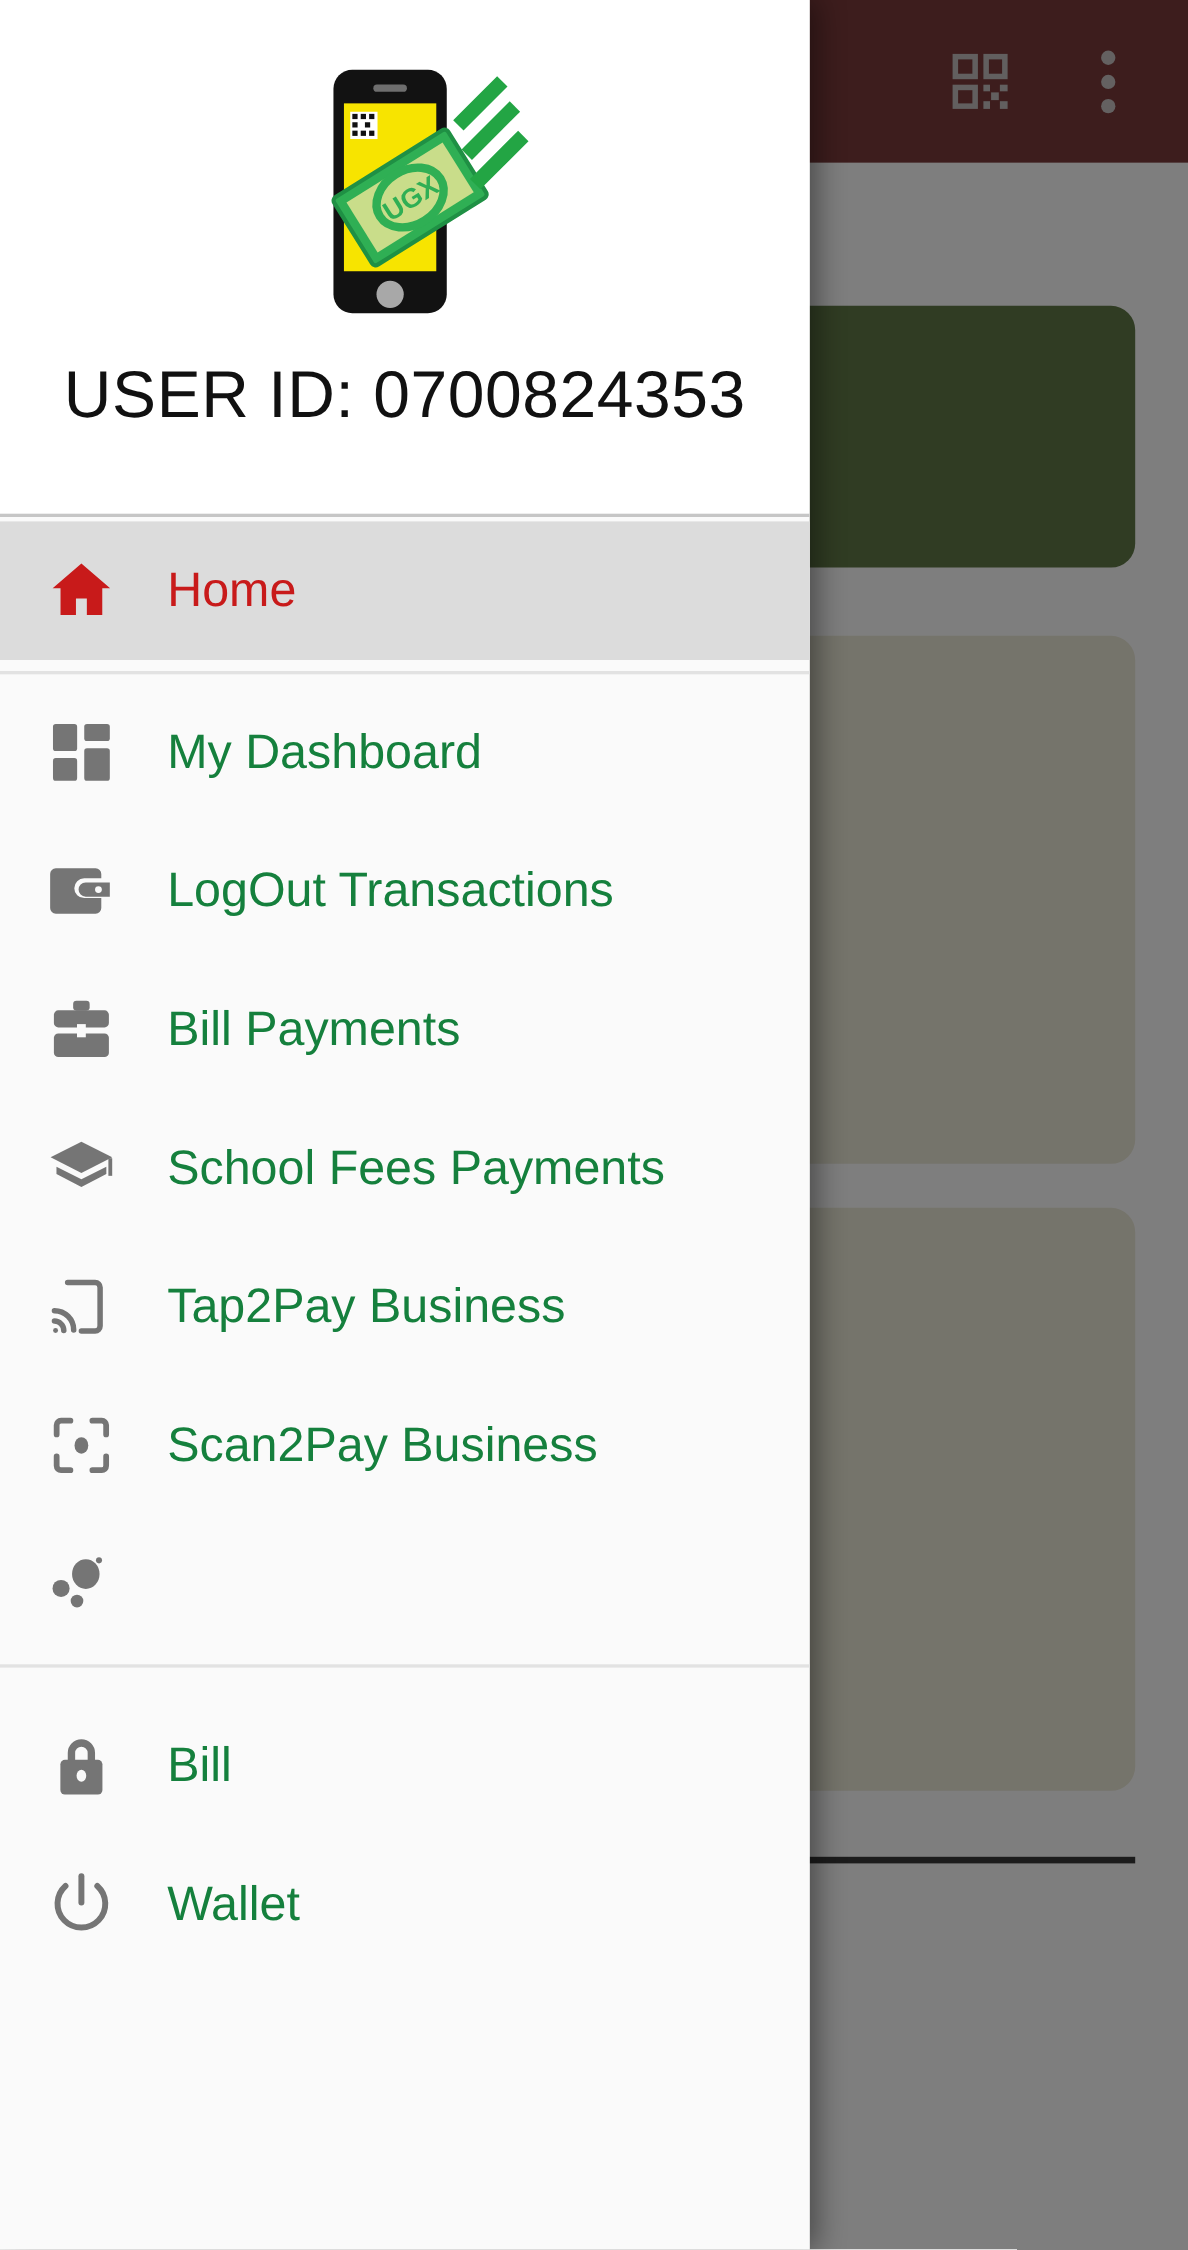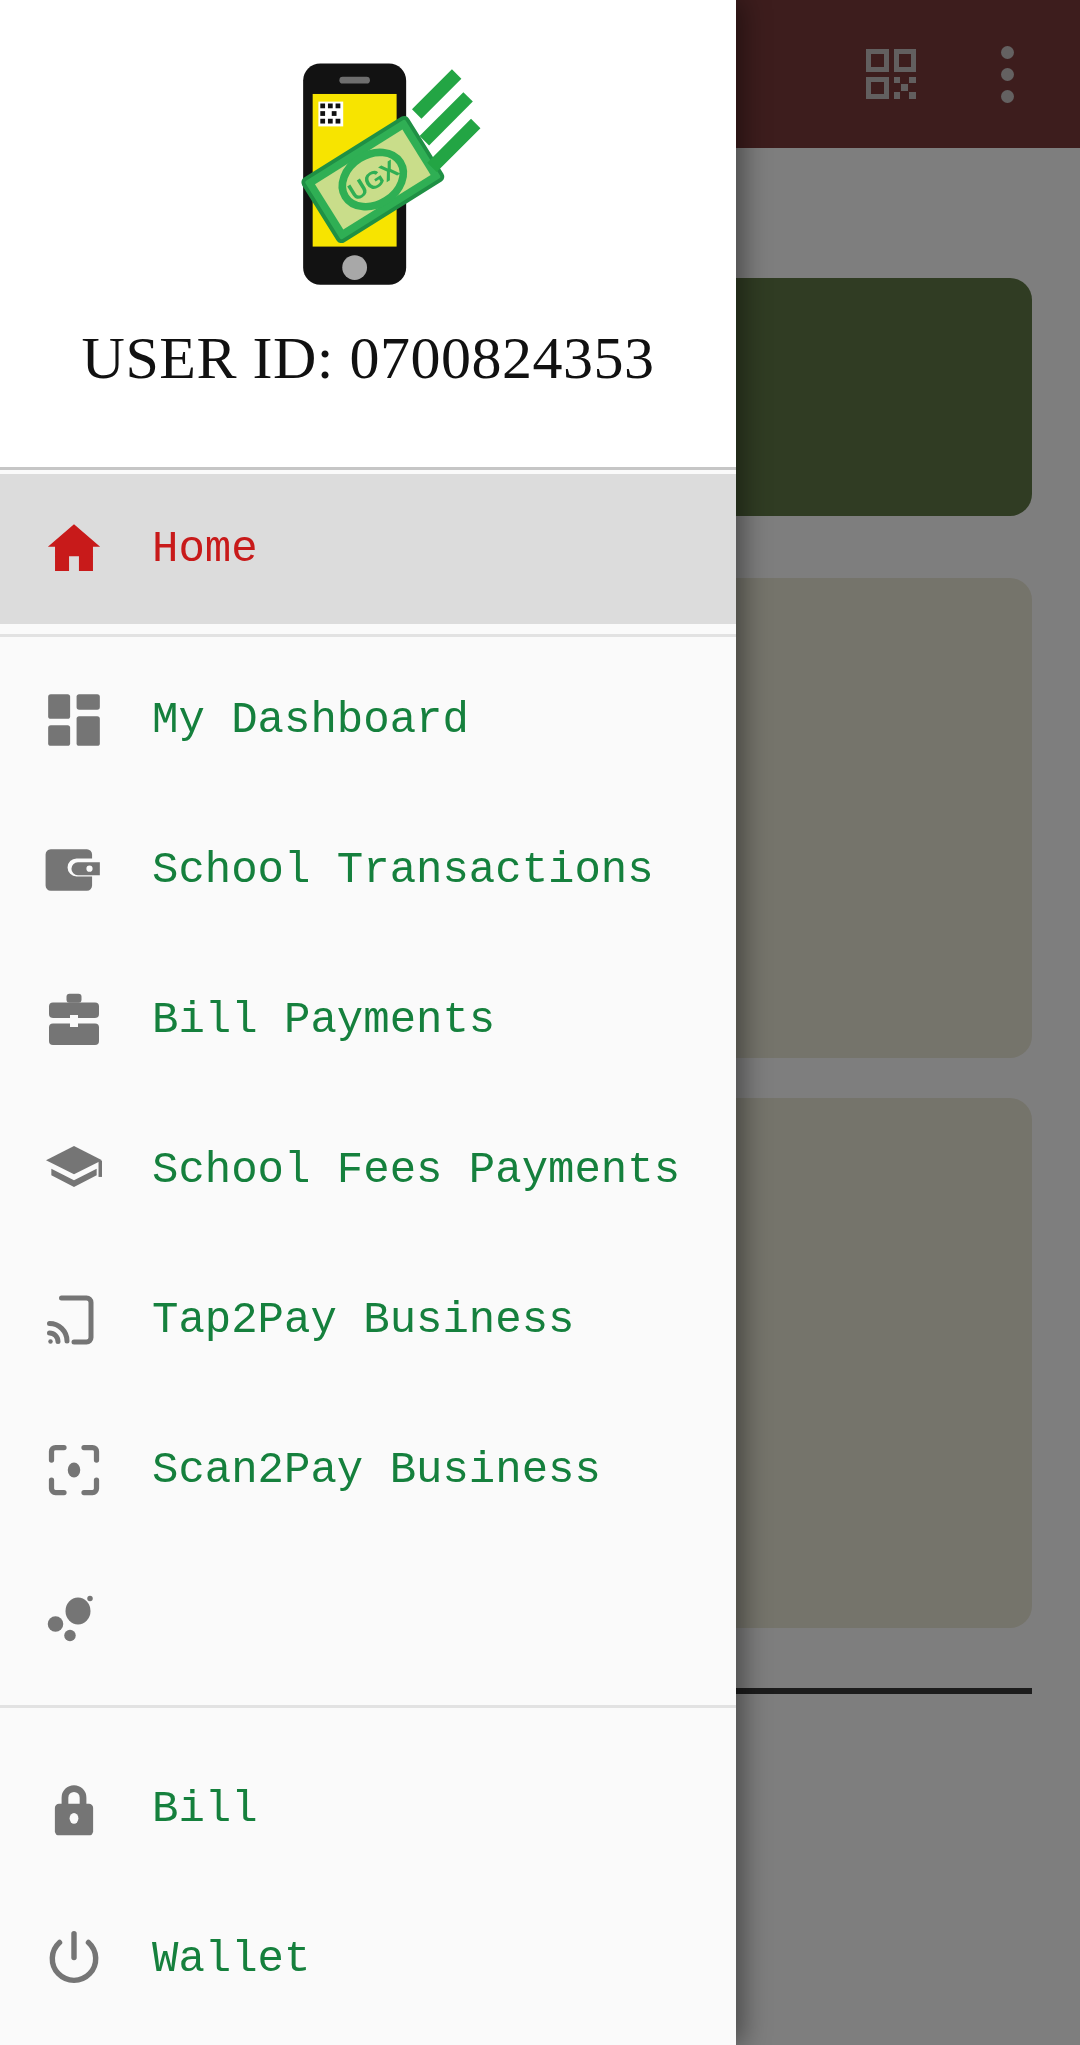--- a/index.html
+++ b/index.html
@@ -196,35 +196,33 @@
     height: 248px;
     position: relative;
   }
 
   .user-id {
     font-size: 60px;
     color: #111;
     letter-spacing: 0.5px;
     margin-top: 24px;
     white-space: nowrap;
-    font-family: Liberation Serif, serif;
   }
 
   .menu {
     flex: 1;
     background: #fafafa;
     padding-top: 4px;
   }
 
   .menu-item {
     display: flex;
     align-items: center;
-    height: 150px;
+    height: 126px;
     padding-left: 38px;
-    font-family: Liberation Mono, monospace;
   }
   .menu-item.active {
     background: #dcdcdc;
   }
 
   .mi-icon {
     width: 72px;
     min-width: 72px;
     height: 72px;
     display: flex;
@@ -398,21 +396,21 @@
         <span class="mi-label">My Dashboard</span>
       </div>
 
       <div class="menu-item">
         <span class="mi-icon">
           <svg width="62" height="62" viewBox="0 0 24 24" fill="#757575">
             <path d="M3 4 h14 a2 2 0 0 1 2 2 v1.5 h-6 a3.5 3.5 0 0 0 0 7 h6 V18 a2 2 0 0 1 -2 2 H3 a2 2 0 0 1 -2 -2 V6 a2 2 0 0 1 2 -2 z"></path>
             <path d="M13.5 9 H22 v5 h-8.5 a2.5 2.5 0 0 1 0 -5 z M16.8 11.5 a1.2 1.2 0 1 0 2.4 0 a1.2 1.2 0 1 0 -2.4 0 z"></path>
           </svg>
         </span>
-        <span class="mi-label">School Transactions</span>
+        <span class="mi-label">LogOut Transactions</span>
       </div>
 
       <div class="menu-item">
         <span class="mi-icon">
           <svg width="60" height="60" viewBox="0 0 24 24" fill="#757575">
             <rect x="9" y="1.5" width="6" height="3.6" rx="1.2"></rect>
             <rect x="2" y="5" width="20" height="6.2" rx="1.6"></rect>
             <rect x="2" y="13.4" width="20" height="8.6" rx="1.6"></rect>
             <rect x="10.4" y="10" width="3.2" height="4.8" fill="#fafafa"></rect>
           </svg>

